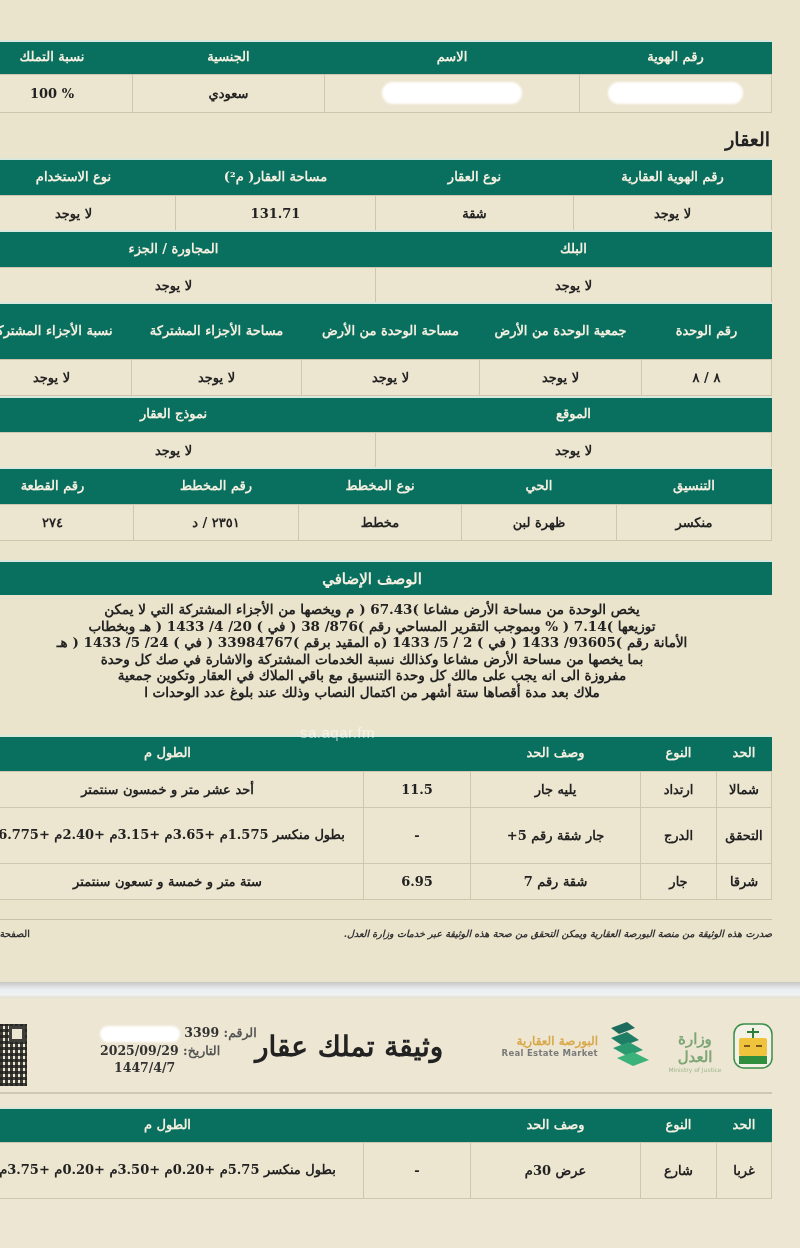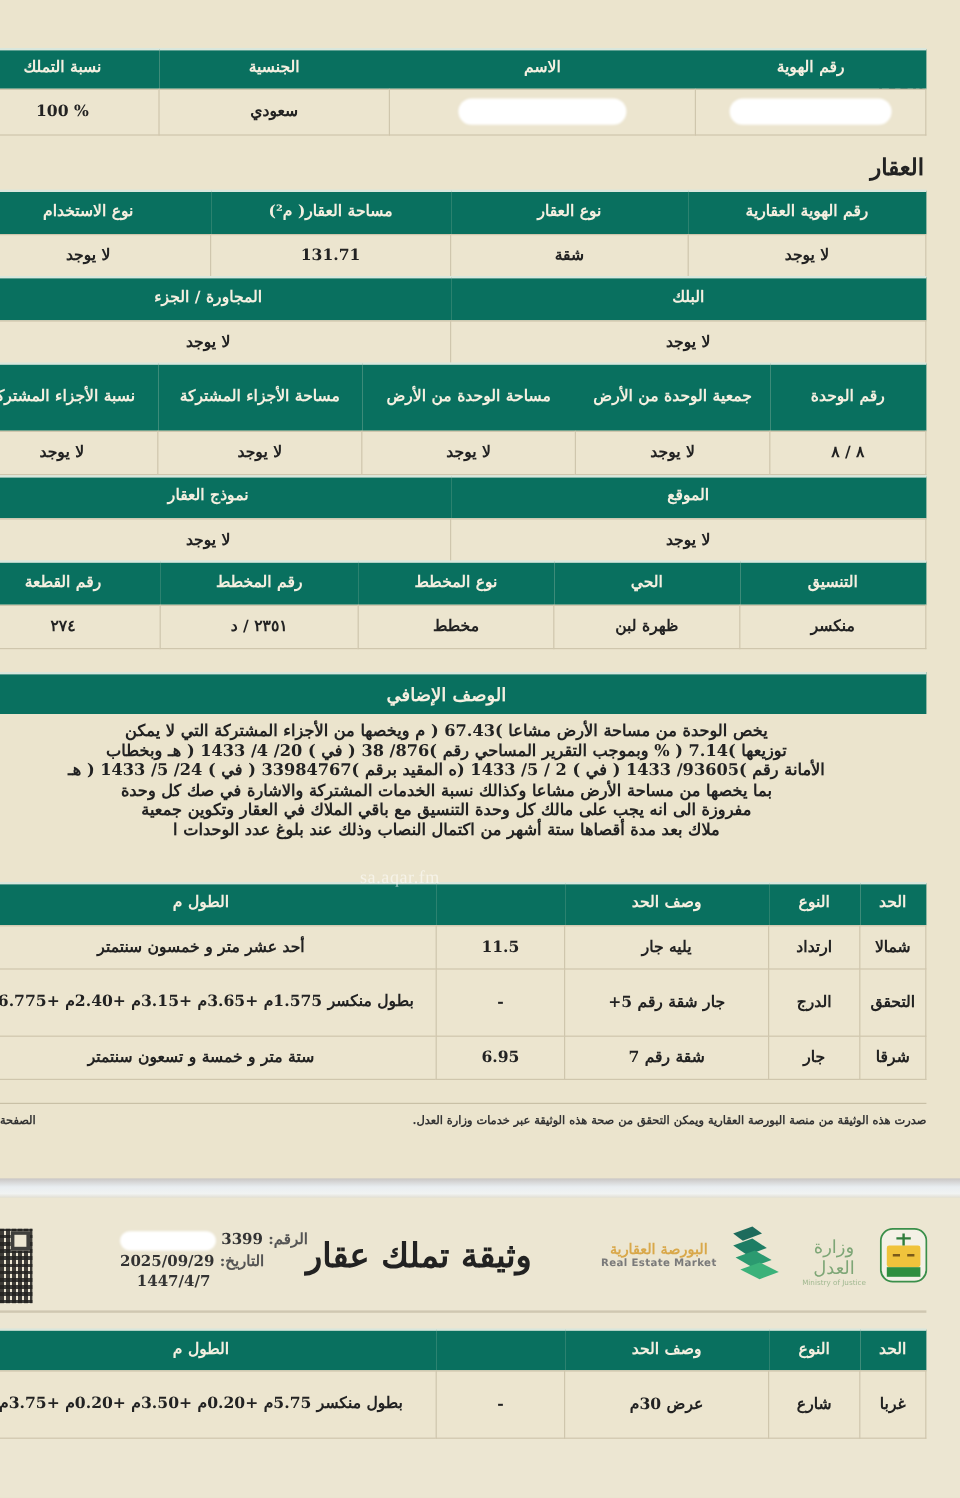--- a/index.html
+++ b/index.html
@@ -66,27 +66,27 @@
     .desc-header {
       position: absolute; right: 28px; width: 800px; height: 35px;
       background: #09705f; color: #f4efe0;
       font-size: 15px; font-weight: bold;
       text-align: center; line-height: 35px;
       direction: rtl;
       border-top: 2px solid #d9e7dd;
     }
     .watermark {
       position: absolute; left: 300px; top: 724px;
-      font-family: Liberation Serif, serif;
+      font-family: Liberation Sans, sans-serif;
       font-size: 15px; color: rgba(255,255,255,0.55);
       letter-spacing: 0.5px;
     }
     .footnote {
       position: absolute; right: 28px; top: 928px;
-      font-size: 9.5px; font-weight: bold; color: #333; direction: rtl;
+      font-size: 9.5px; font-weight: bold; color: #333; direction: rtl; font-style: italic;
     }
     .footnote-left {
       position: absolute; left: 0; top: 928px;
       font-size: 9.5px; font-weight: bold; color: #333; direction: rtl;
     }
     .rule {
       position: absolute; left: 0; height: 1px; background: #c9c0a6;
     }
     
     .doc-title {
@@ -108,35 +108,35 @@
         repeating-linear-gradient(0deg, #222 0 3px, #ece6d2 3px 6px);
       background-blend-mode: multiply;
       opacity: 0.85;
     }
     .qr::before {
       content: ""; position: absolute; right: 2px; top: 2px; width: 10px; height: 10px;
       border: 3px solid #222; background: #ece6d2;
     }
     .logo-rem {
       position: absolute; left: 500px; top: 1034px; width: 98px; height: 40px;
-      text-align: center; direction: rtl;
+      text-align: right; direction: rtl;
     }
     .logo-rem .ar { font-size: 12px; color: #d9a84a; font-weight: bold; }
     .logo-rem .en {
       font-family: "DejaVu Sans", sans-serif; font-size: 8.5px; color: #7a7a7a;
       font-weight: bold; letter-spacing: 0.3px;
     }
     .logo-mark {
       position: absolute; left: 605px; top: 1020px; width: 48px; height: 50px;
     }
     .logo-moj-text {
       position: absolute; left: 664px; top: 1030px; width: 62px; height: 40px;
       text-align: center;
     }
-    .logo-moj-text .ar { font-size: 15px; color: #7ea676; font-weight: normal; direction: rtl; }
+    .logo-moj-text .ar { font-size: 15px; color: #7ea676; font-weight: bold; direction: rtl; }
     .logo-moj-text .en { font-family: "DejaVu Sans", sans-serif; font-size: 6px; color: #a0b890; }
     .logo-emblem {
       position: absolute; left: 733px; top: 1020px; width: 40px; height: 50px;
     }
     .page2-rule { position: absolute; left: 0; top: 1092px; width: 772px; height: 2px; background: #cfc7b1; }
   </style>
 </head>
 <body>
 
 <div class="page page1"></div>

